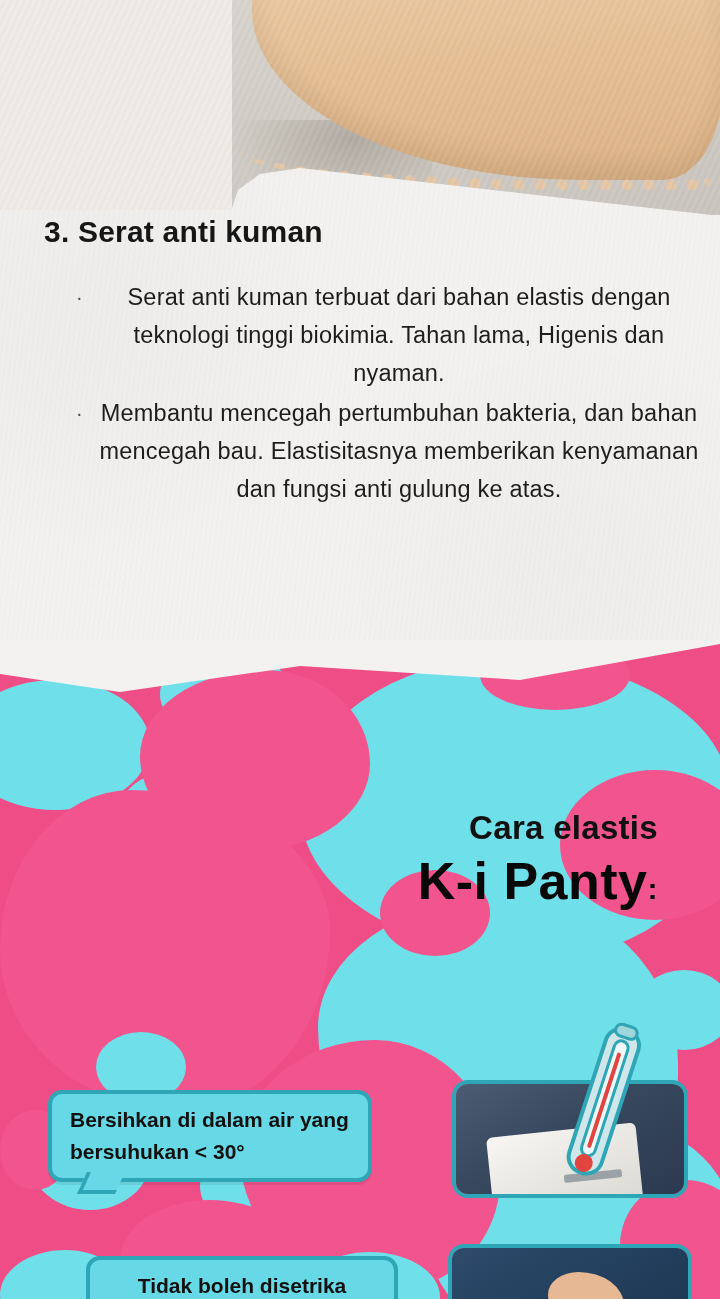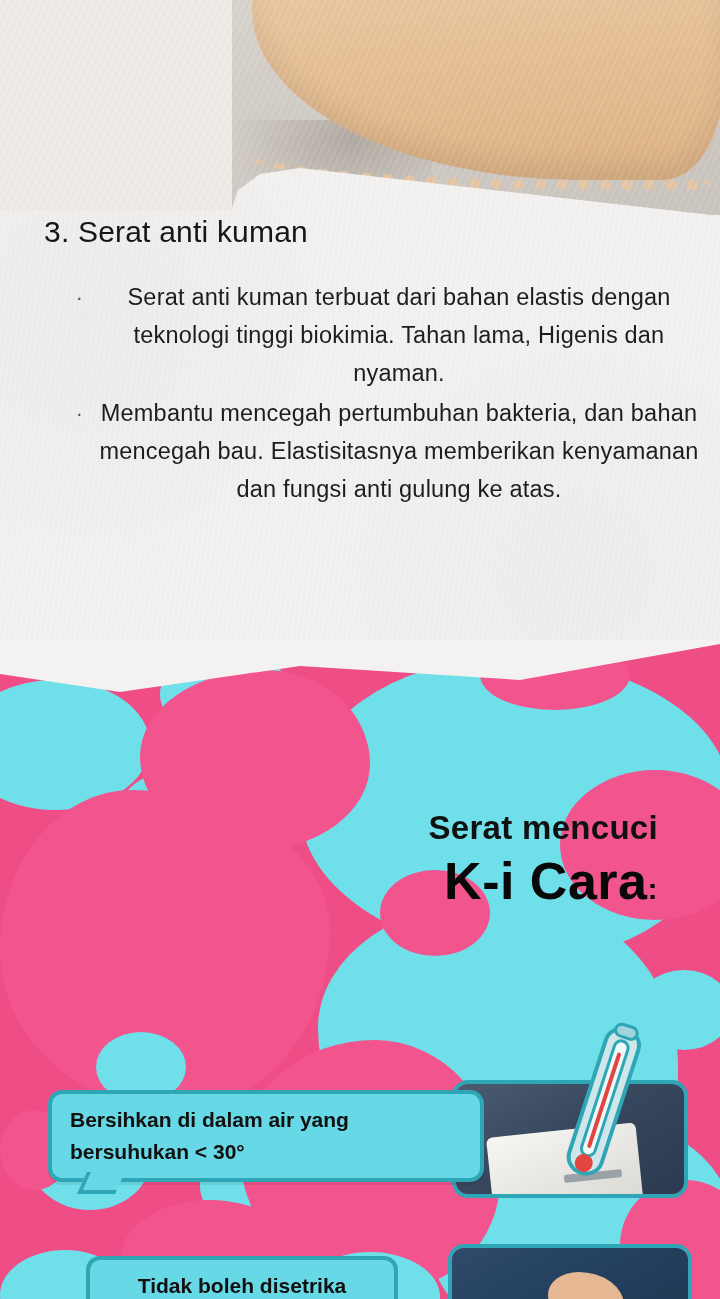--- a/index.html
+++ b/index.html
@@ -77,21 +77,21 @@
     background:
       radial-gradient(circle at 12% 30%, rgba(0,0,0,0.022), rgba(0,0,0,0) 40%),
       radial-gradient(circle at 80% 75%, rgba(0,0,0,0.02), rgba(0,0,0,0) 45%),
       repeating-linear-gradient(97deg, rgba(0,0,0,0.012) 0 2px, rgba(255,255,255,0.02) 2px 5px);
   }
 
   .heading {
     position: absolute;
     left: 44px; top: 215px;
     font-size: 30px;
-    font-weight: 400;
+    font-weight: 700;
     color: #161616;
     letter-spacing: 0.2px;
     white-space: nowrap;
   }
 
   .bullets {
     position: absolute;
     left: 70px; top: 278px;
     width: 632px;
   }
@@ -204,21 +204,21 @@
   .callout::after {
     content: "";
     position: absolute;
     left: 30px; bottom: -16px;
     width: 34px; height: 18px;
     background: #67d9e6;
     border-left: 4px solid #2ea6b5;
     border-bottom: 4px solid #2ea6b5;
     transform: skewX(-24deg);
   }
-  .callout-1 { left: 48px; top: 1090px; width: 436px; }
+  .callout-1 { left: 48px; top: 1090px; width: 324px; }
   .callout-2 { left: 86px; top: 1256px; width: 312px; text-align: center; }
 
   
   .chip {
     position: absolute;
     z-index: 65;
     border-radius: 16px;
     overflow: hidden;
     border: 4px solid #2ea6b5;
   }
@@ -307,23 +307,23 @@
   <div class="pk p3"></div>
   <div class="pk p8"></div>
   <div class="pk p7"></div>
   <div class="pk p6"></div>
   <div class="cy c13"></div>
   <div class="cy c14"></div>
   <div class="blob-top-wave"></div>
 </div>
 
 <div class="wash-title-wrap">
-  <div class="wash-title-1">Serat mencuci</div>
+  <div class="wash-title-1">Cara elastis</div>
   <div class="wash-title-2">
-    <span>K-i Cara</span><span class="colon">:</span>
+    <span>K-i Panty</span><span class="colon">:</span>
   </div>
 </div>
 
 <div class="chip chip-1">
   <div class="denim"></div>
   <div class="cloth"></div>
   <div class="tag"></div>
 </div>
 
 <div class="chip chip-2">

